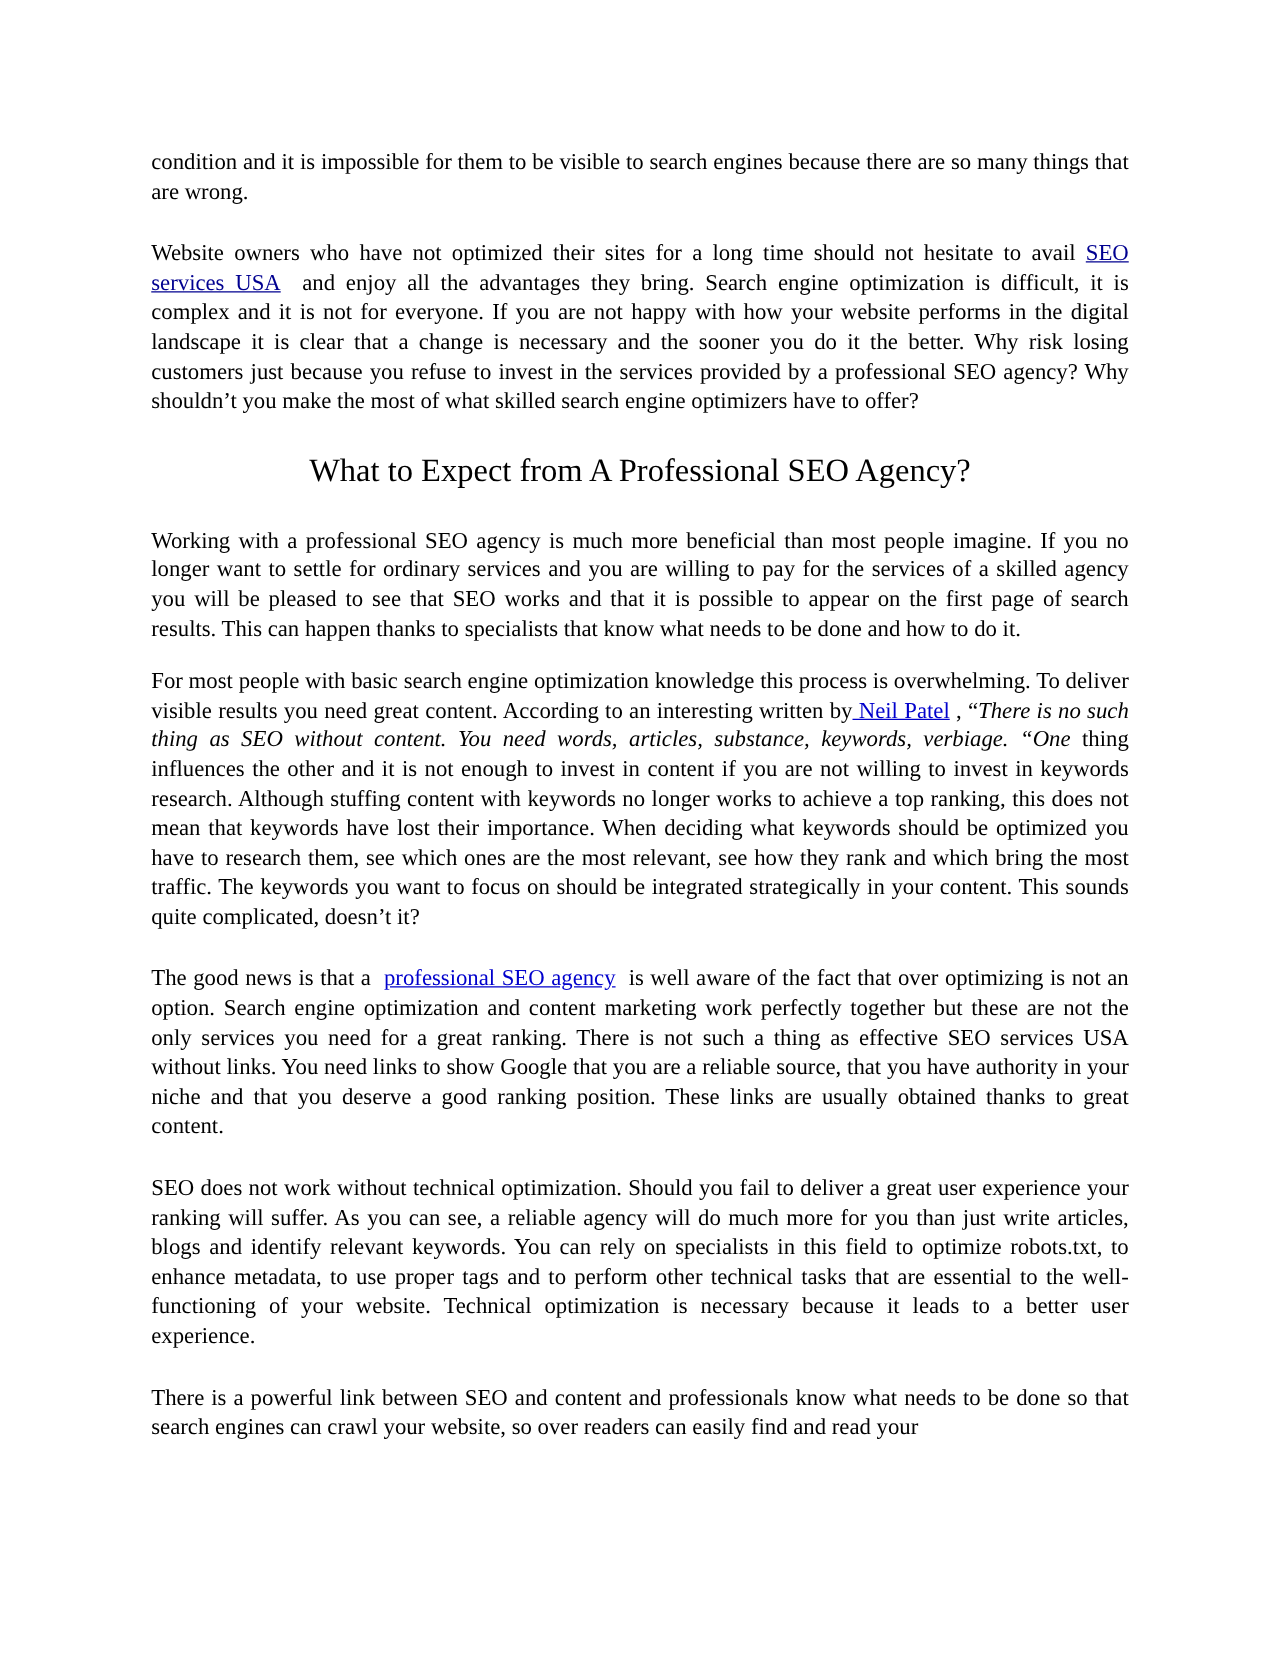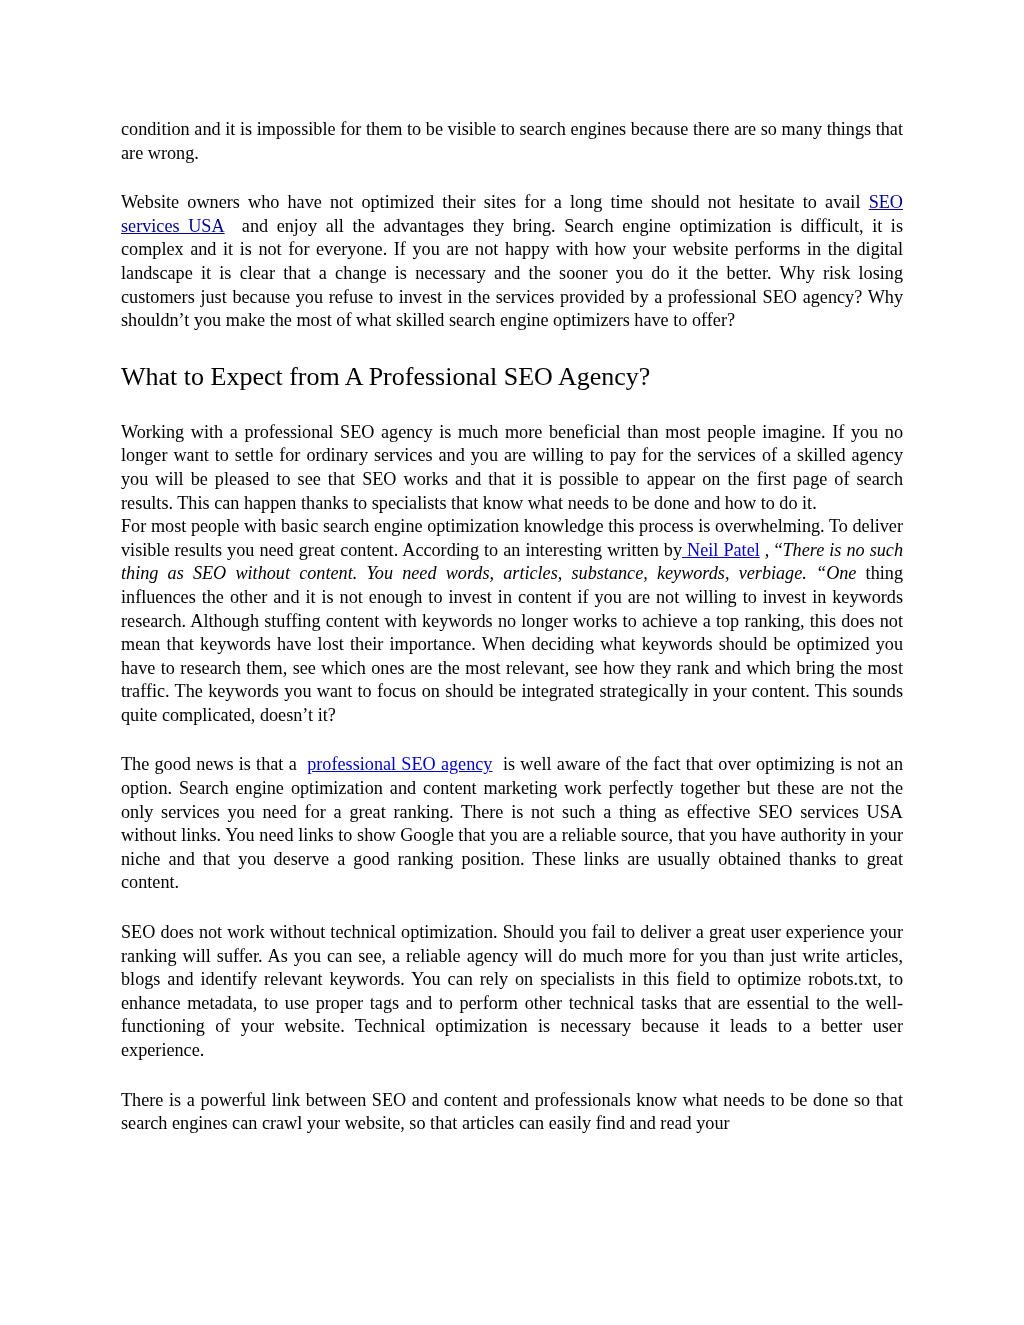--- a/index.html
+++ b/index.html
@@ -22,27 +22,27 @@
     top: 118px;
     width: 782px;
     font-size: 18.2px;
     line-height: 23.6px;
     text-align: justify;
   }
   .content p {
     margin: 0 0 26px 0;
   }
   .content p.tight {
-    margin-bottom: 0;
+    margin-bottom: 18px;
   }
   .content h1 {
     font-size: 26px;
     line-height: 36px;
     font-weight: normal;
-    text-align: left;
+    text-align: center;
     margin: 0 0 26px 0;
   }
   .content a {
     text-decoration: underline;
     cursor: pointer;
   }
   .italic {
     font-style: italic;
   }
 </style>
@@ -51,15 +51,15 @@
 
 <div class="page">
   <div class="content">
       <p><span>condition and it is impossible for them to be visible to search engines because there are so many things that are wrong.</span></p>
       <p><span>Website owners who have not optimized their sites for a long time should not hesitate to avail </span><a style="color: rgb(0, 0, 144);">SEO services USA</a><span>&nbsp; and enjoy all the advantages they bring. Search engine optimization is difficult, it is complex and it is not for everyone. If you are not happy with how your website performs in the digital landscape it is clear that a change is necessary and the sooner you do it the better. Why risk losing customers just because you refuse to invest in the services provided by a professional SEO agency? Why shouldn’t you make the most of what skilled search engine optimizers have to offer?</span></p>
       <h1>What to Expect from A Professional SEO Agency?</h1>
       <p class="tight"><span>Working with a professional SEO agency is much more beneficial than most people imagine. If you no longer want to settle for ordinary services and you are willing to pay for the services of a skilled agency you will be pleased to see that SEO works and that it is possible to appear on the first page of search results. This can happen thanks to specialists that know what needs to be done and how to do it.</span></p>
       <p><span>For most people with basic search engine optimization knowledge this process is overwhelming. To deliver visible results you need great content. According to an interesting written by</span><a style="color: rgb(0, 0, 204);">&nbsp;Neil Patel</a><span> , “</span><span class="italic">There is no such thing as SEO without content. You need words, articles, substance, keywords, verbiage.</span><span> </span><span class="italic">“One</span><span> thing influences the other and it is not enough to invest in content if you are not willing to invest in keywords research. Although stuffing content with keywords no longer works to achieve a top ranking, this does not mean that keywords have lost their importance. When deciding what keywords should be optimized you have to research them, see which ones are the most relevant, see how they rank and which bring the most traffic. The keywords you want to focus on should be integrated strategically in your content. This sounds quite complicated, doesn’t it?</span></p>
       <p><span>The good news is that a &nbsp;</span><a style="color: rgb(0, 0, 204);">professional SEO agency</a><span>&nbsp; is well aware of the fact that over optimizing is not an option. Search engine optimization and content marketing work perfectly together but these are not the only services you need for a great ranking. There is not such a thing as effective SEO services USA without links. You need links to show Google that you are a reliable source, that you have authority in your niche and that you deserve a good ranking position. These links are usually obtained thanks to great content.</span></p>
       <p><span>SEO does not work without technical optimization. Should you fail to deliver a great user experience your ranking will suffer. As you can see, a reliable agency will do much more for you than just write articles, blogs and identify relevant keywords. You can rely on specialists in this field to optimize robots.txt, to enhance metadata, to use proper tags and to perform other technical tasks that are essential to the well-functioning of your website. Technical optimization is necessary because it leads to a better user experience.</span></p>
-      <p><span>There is a powerful link between SEO and content and professionals know what needs to be done so that search engines can crawl your website, so that articles can easily find and read your</span></p>
+      <p><span>There is a powerful link between SEO and content and professionals know what needs to be done so that search engines can crawl your website, so over readers can easily find and read your</span></p>
     </div>
 </div>
 
 </body></html>

